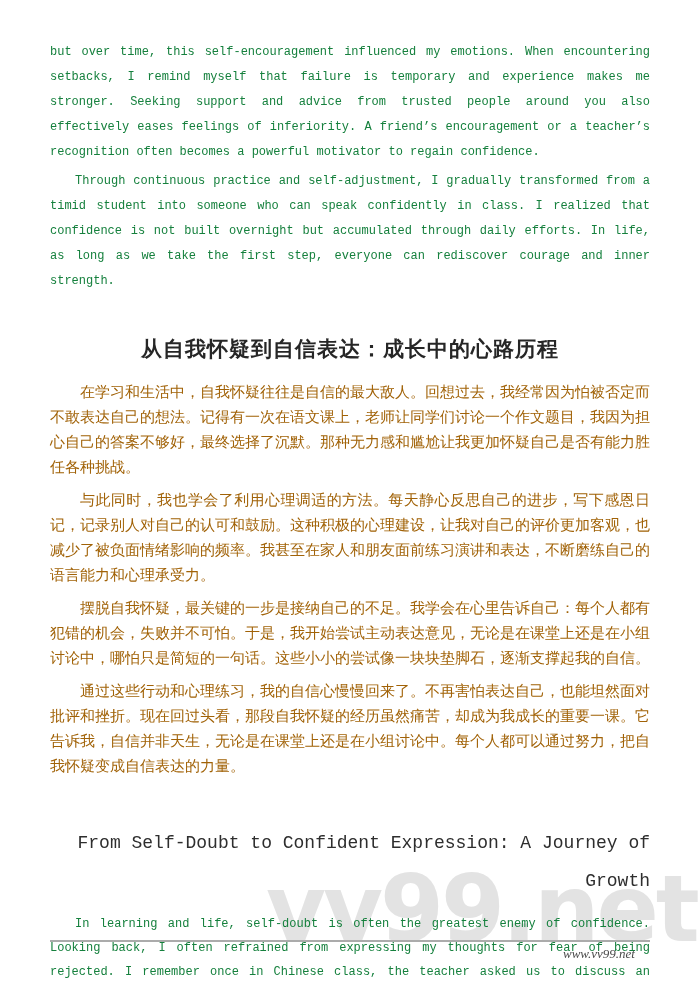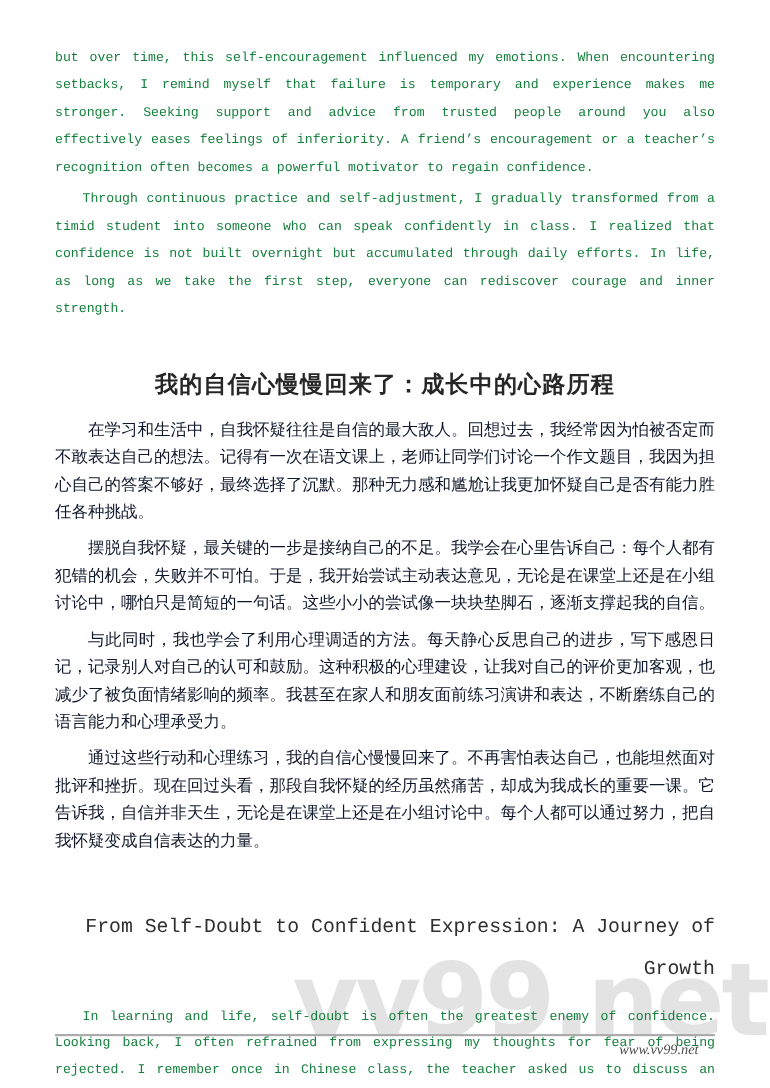--- a/index.html
+++ b/index.html
@@ -44,26 +44,26 @@
     font-family: "DejaVu Sans", sans-serif;
     font-weight: 700;
     font-size: 21px;
     line-height: 31px;
     letter-spacing: 1px;
     text-align: center;
     color: #262626;
   }
   .zh-para {
     margin: 8px 0 0 0;
-    font-family: Liberation Serif, serif;
+    font-family: Liberation Sans, sans-serif;
     font-size: 15px;
     line-height: 25px;
     text-align: justify;
     text-indent: 2em;
-    color: #0f172a;
+    color: #a16207;
   }
   .zh-block { margin-top: 14px; }
   .en-title {
     margin: 46px 0 0 0;
     font-family: "Liberation Mono", "DejaVu Sans Mono", monospace;
     font-weight: 400;
     font-size: 18px;
     line-height: 38px;
     text-align: right;
     color: #2e2e2e;
@@ -98,26 +98,26 @@
 <div class="page">
 
   <div class="watermark-large">vv99.net</div>
 
   <div class="content">
 
     <p class="en-para">but over time, this self-encouragement influenced my emotions. When encountering setbacks, I remind myself that failure is temporary and experience makes me stronger. Seeking support and advice from trusted people around you also effectively eases feelings of inferiority. A friend’s encouragement or a teacher’s recognition often becomes a powerful motivator to regain confidence.</p>
 
     <p class="en-para indent">Through continuous practice and self-adjustment, I gradually transformed from a timid student into someone who can speak confidently in class. I realized that confidence is not built overnight but accumulated through daily efforts. In life, as long as we take the first step, everyone can rediscover courage and inner strength.</p>
 
-    <h1 class="zh-title">我的自信心慢慢回来了：成长中的心路历程</h1>
+    <h1 class="zh-title">从自我怀疑到自信表达：成长中的心路历程</h1>
 
     <div class="zh-block">
       <p class="zh-para">在学习和生活中，自我怀疑往往是自信的最大敌人。回想过去，我经常因为怕被否定而不敢表达自己的想法。记得有一次在语文课上，老师让同学们讨论一个作文题目，我因为担心自己的答案不够好，最终选择了沉默。那种无力感和尴尬让我更加怀疑自己是否有能力胜任各种挑战。</p>
+      <p class="zh-para">与此同时，我也学会了利用心理调适的方法。每天静心反思自己的进步，写下感恩日记，记录别人对自己的认可和鼓励。这种积极的心理建设，让我对自己的评价更加客观，也减少了被负面情绪影响的频率。我甚至在家人和朋友面前练习演讲和表达，不断磨练自己的语言能力和心理承受力。</p>
       <p class="zh-para">摆脱自我怀疑，最关键的一步是接纳自己的不足。我学会在心里告诉自己：每个人都有犯错的机会，失败并不可怕。于是，我开始尝试主动表达意见，无论是在课堂上还是在小组讨论中，哪怕只是简短的一句话。这些小小的尝试像一块块垫脚石，逐渐支撑起我的自信。</p>
-      <p class="zh-para">与此同时，我也学会了利用心理调适的方法。每天静心反思自己的进步，写下感恩日记，记录别人对自己的认可和鼓励。这种积极的心理建设，让我对自己的评价更加客观，也减少了被负面情绪影响的频率。我甚至在家人和朋友面前练习演讲和表达，不断磨练自己的语言能力和心理承受力。</p>
       <p class="zh-para">通过这些行动和心理练习，我的自信心慢慢回来了。不再害怕表达自己，也能坦然面对批评和挫折。现在回过头看，那段自我怀疑的经历虽然痛苦，却成为我成长的重要一课。它告诉我，自信并非天生，无论是在课堂上还是在小组讨论中。每个人都可以通过努力，把自我怀疑变成自信表达的力量。</p>
     </div>
 
     <h2 class="en-title">From Self-Doubt to Confident Expression: A Journey of Growth</h2>
 
     <p class="en-para en-bottom">In learning and life, self-doubt is often the greatest enemy of confidence. Looking back, I often refrained from expressing my thoughts for fear of being rejected. I remember once in Chinese class, the teacher asked us to discuss an essay topic. Fearing that my answer was not good enough, I remained silent. The sense of</p>
 
   </div>
 
   <div class="footer-rule"></div>

